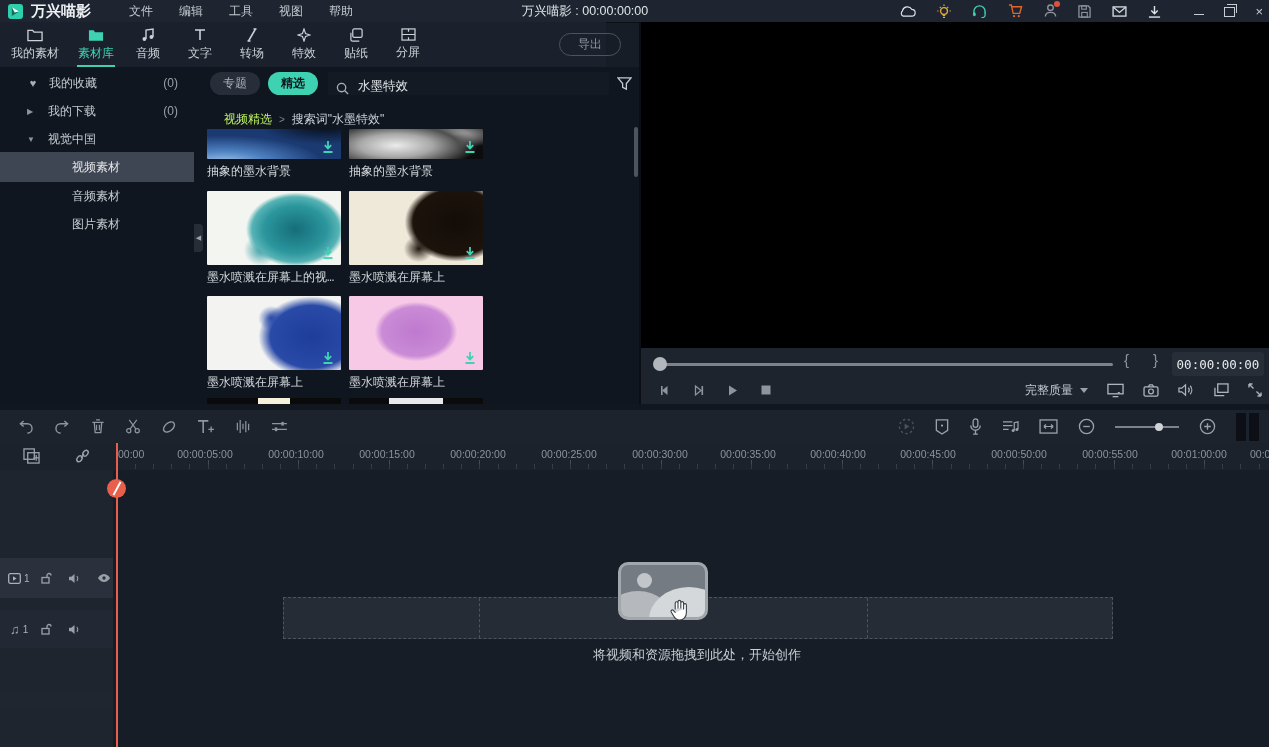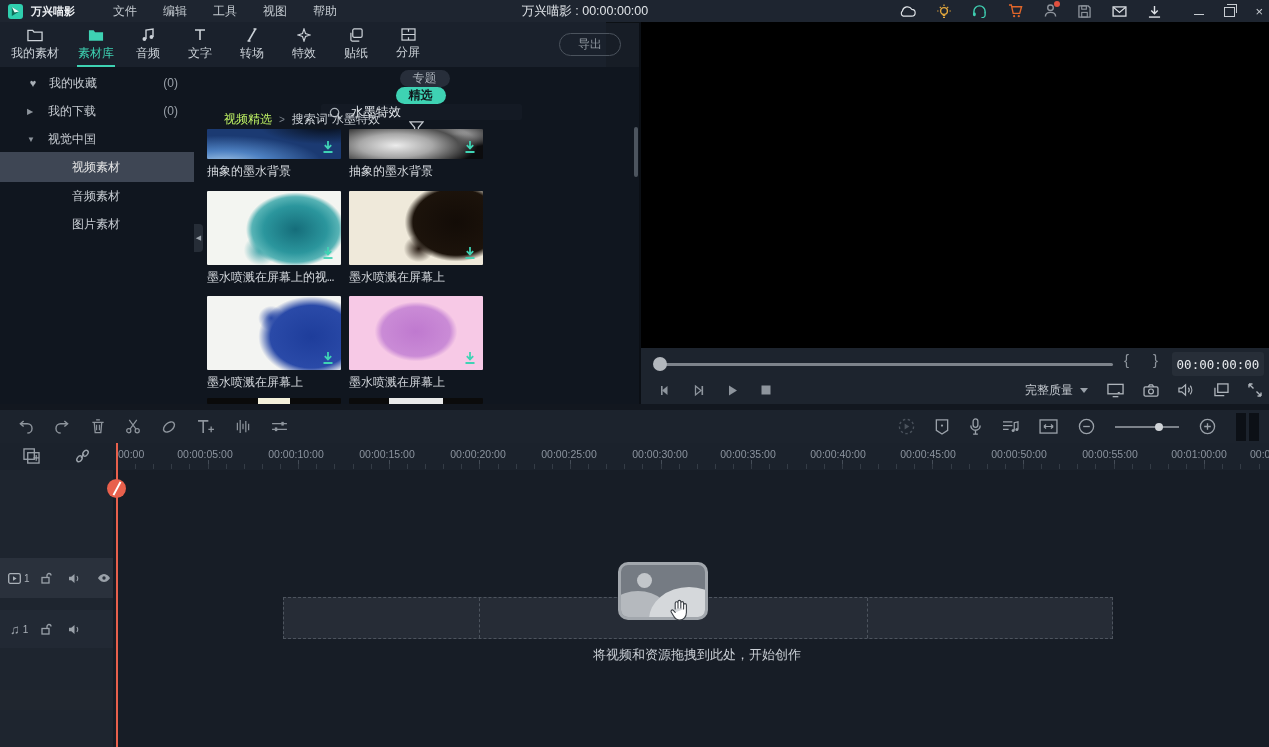--- a/index.html
+++ b/index.html
@@ -8,21 +8,21 @@
        font-family:"Liberation Sans","DejaVu Sans",sans-serif;font-size:12px;}
   .abs{position:absolute;}
   svg{display:block;}
   .ic{display:inline-flex;align-items:center;justify-content:center;}
 
   
   .titlebar{left:0;top:0;width:1269px;height:22px;background:#1e2530;
             display:flex;align-items:center;border-bottom:1px solid #0c1014;}
   .logo{width:15px;height:15px;border-radius:3px;background:#2fcfae;margin-left:8px;
         display:flex;align-items:center;justify-content:center;}
-  .appname{color:#eef1f4;font-weight:bold;margin-left:8px;font-size:11px;}
+  .appname{color:#eef1f4;font-weight:bold;margin-left:8px;font-size:15px;}
   .menus{display:flex;gap:26px;margin-left:38px;color:#c3c9cf;}
   .menus span{cursor:default;}
   .proj{position:absolute;left:455px;width:260px;text-align:center;color:#dfe3e7;font-size:12.5px;}
   .tbicons{position:absolute;right:108px;display:flex;gap:21px;align-items:center;}
   .winctl{position:absolute;right:6px;display:flex;gap:20px;align-items:center;color:#c8cdd2;}
   .win-min{width:10px;height:1.5px;background:#c8cdd2;display:inline-block;}
   .win-max{width:9px;height:8px;border:1.2px solid #c8cdd2;display:inline-block;position:relative;}
   .win-max:before{content:"";position:absolute;left:2px;top:-4px;width:9px;height:8px;border:1.2px solid #c8cdd2;border-left:none;border-bottom:none;}
   .win-close{font-size:13px;line-height:1;}
   .reddot{position:absolute;right:-3px;top:-3px;width:6px;height:6px;border-radius:50%;background:#e0503f;}
@@ -48,21 +48,21 @@
   .srow .scaret{width:12px;margin-left:27px;color:#8d949c;font-size:8px;}
   .srow .slabel{margin-left:9px;}
   .srow .scount{position:absolute;right:16px;color:#99a0a8;}
   .srow.child{padding-left:0;}
   .srow.child .slabel{margin-left:72px;}
   .srow.sel{background:#3e4654;color:#e5e5e5;}
   .collapse-tab{position:absolute;left:194px;top:157px;width:9px;height:28px;background:#262d37;
        border-radius:0 4px 4px 0;color:#9aa2aa;font-size:7px;display:flex;align-items:center;justify-content:center;cursor:pointer;}
 
   .content{position:absolute;left:194px;top:0;width:445px;height:337px;}
-  .filterrow{position:absolute;left:0;top:3px;width:445px;height:26px;display:flex;align-items:center;flex-direction:column;}
+  .filterrow{position:absolute;left:0;top:3px;width:445px;height:26px;display:flex;align-items:center;}
   .chip{height:23px;border-radius:12px;display:flex;align-items:center;justify-content:center;
         padding:0 13px;cursor:pointer;}
   .chip.topic{background:#272e3a;color:#abb2ba;margin-left:16px;}
   .chip.featured{background:#3ed2b3;color:#10161c;font-weight:bold;margin-left:8px;}
   .searchbox{flex:1;height:23px;background:#141a24;border-radius:2px;margin-left:10px;
         display:flex;align-items:flex-end;gap:7px;padding:0 8px;}
   .searchbox input{background:transparent;border:none;outline:none;color:#e2e6ea;
         font-family:inherit;font-size:12.5px;width:100%;}
   .funnel{width:30px;display:flex;justify-content:center;cursor:pointer;}
   .breadcrumb{position:absolute;left:16px;top:44px;display:flex;gap:7px;align-items:center;}

